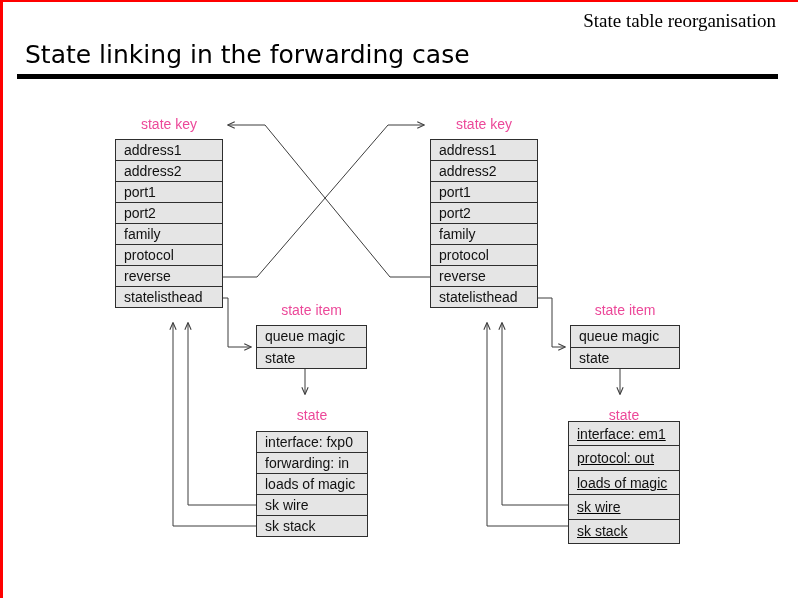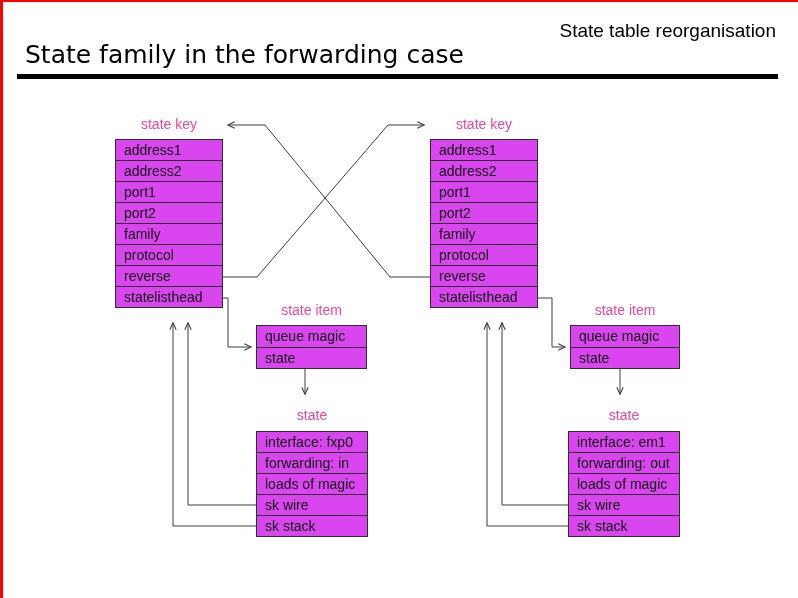--- a/index.html
+++ b/index.html
@@ -3,50 +3,50 @@
 <meta charset="utf-8">
 <style>
   html,body{margin:0;padding:0;background:#fff;}
   .slide{
     position:relative;width:798px;height:598px;background:#ffffff;overflow:hidden;
     font-family:"Liberation Sans",sans-serif;color:#000;
   }
   .edge-left{position:absolute;left:0;top:0;width:3px;height:598px;background:#f00;}
   .edge-top{position:absolute;left:0;top:0;width:798px;height:2px;background:#f00;}
   .slide-note{
-    position:absolute;top:20px;right:22px;font-size:19px;letter-spacing:0px;
-    font-family:Liberation Sans, sans-serif;
+    position:absolute;top:10px;right:22px;font-size:19px;letter-spacing:0px;
+    font-family:Liberation Serif, serif;
   }
   .slide-title{
     position:absolute;top:40px;left:25px;font-size:25px;
     font-family:"DejaVu Sans",sans-serif;
   }
   .rule{position:absolute;left:17px;top:74px;width:761px;height:5px;background:#000;}
   .lbl{position:absolute;text-align:center;font-size:14px;color:#ec4899;}
   .tbl{
-    position:absolute;border:1px solid #2e2e2e;background:#d946ef;
+    position:absolute;border:1px solid #2e2e2e;background:#e5e5e5;
     display:flex;flex-direction:column;box-sizing:border-box;
   }
   .tbl .row{
     flex:1;border-bottom:1px solid #2e2e2e;display:flex;align-items:center;
     padding-left:8px;font-size:14px;color:#111;white-space:nowrap;overflow:hidden;
   }
   .tbl .row:last-child{border-bottom:none;}
   svg.wires{position:absolute;left:0;top:0;pointer-events:none;}
 </style>
 </head>
 <body>
 
 <div class="slide">
 
   <div class="edge-left"></div>
   <div class="edge-top"></div>
 
   <div class="slide-note">State table reorganisation</div>
-  <div class="slide-title">State family in the forwarding case</div>
+  <div class="slide-title">State linking in the forwarding case</div>
   <div class="rule"></div>
 
   <svg class="wires" width="798" height="598" viewBox="0 0 798 598">
     <defs>
       <marker id="arrow" viewBox="0 0 10 10" refX="8.5" refY="5" markerWidth="9" markerHeight="9" orient="auto-start-reverse">
         <path d="M1,1.5 L9,5 L1,8.5" fill="none" stroke="#3d3d3d" stroke-width="1.2"></path>
       </marker>
     </defs>
     <g fill="none" stroke="#3d3d3d" stroke-width="1">
       <path d="M223,277 L257,277 L388,125 L424,125" marker-end="url(#arrow)"></path>
@@ -101,21 +101,21 @@
   <div class="lbl" style="left:256px;top:407px;width:112px;">state</div>
   <div class="tbl" style="left:256px;top:431px;width:112px;height:106px;">
     <div class="row">interface: fxp0</div>
     <div class="row">forwarding: in</div>
     <div class="row">loads of magic</div>
     <div class="row">sk wire</div>
     <div class="row">sk stack</div>
   </div>
 
   <div class="lbl" style="left:568px;top:407px;width:112px;">state</div>
-  <div class="tbl" style="left:568px;top:431px;width:112px;height:106px;">
+  <div class="tbl" style="left:568px;top:421px;width:112px;height:123px;text-decoration:underline;">
     <div class="row">interface: em1</div>
-    <div class="row">forwarding: out</div>
+    <div class="row">protocol: out</div>
     <div class="row">loads of magic</div>
     <div class="row">sk wire</div>
     <div class="row">sk stack</div>
   </div>
 
 </div>
 
 </body></html>

